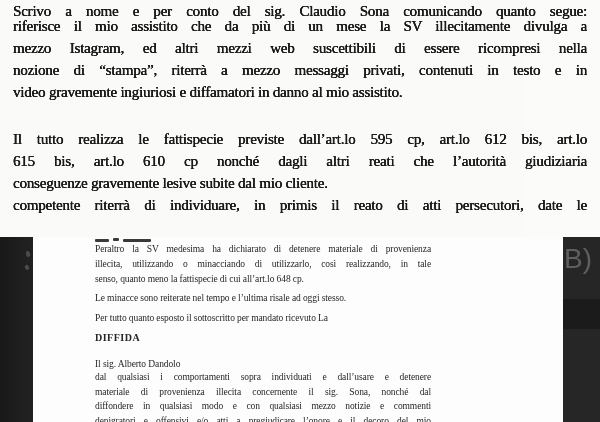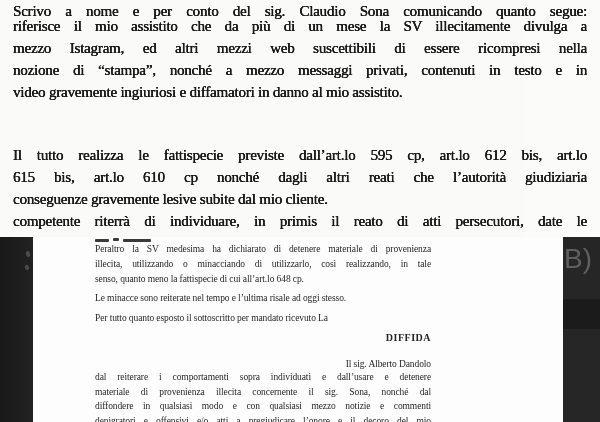--- a/index.html
+++ b/index.html
@@ -16,21 +16,21 @@
   .t-col { position:absolute; left:13px; width:574px; }
   .t-line {
     font-size:15px; line-height:22px; height:22px; overflow:hidden;
     letter-spacing:-0.2px; color:#1b1b1b;
     text-shadow:0 0 0.6px #1b1b1b, 0.2px 0 0 #1b1b1b;
     text-align:justify; text-align-last:justify;
   }
   .t-line.last { text-align-last:left; }
   .col-intro   { top:0; }
   .col-para1   { top:15px; }
-  .col-para2   { top:144px; }
+  .col-para2   { top:128px; }
 
   
   .photo {
     position:absolute; left:0; top:237px; width:600px; height:185px;
     background:#fcfcfc; overflow:hidden;padding-left:16px;
   }
   .dark-left {
     position:absolute; left:0; top:0; width:33px; height:185px;
     background:linear-gradient(90deg,#191919,#222222);
   }
@@ -53,21 +53,21 @@
     position:absolute; left:33px; top:0; width:530px; height:185px;
     background:#fdfdfd; border-right:2px solid #e3e3e1;
   }
   .p-col { position:absolute; left:62px; width:336px; }
   .p-line, .p-center {
     font-size:9.5px; line-height:15px; color:#262626;
     letter-spacing:-0.1px;
   }
   .p-line { text-align:justify; text-align-last:justify; height:15px; overflow:hidden; }
   .p-line.last, .p-line.single { text-align-last:left; }
-  .p-center { text-align:right; }
+  .p-center { text-align:left; }
   .col-material  { top:5px; }
   .col-threats   { top:54px; }
   .col-mandate   { top:74px; }
   .col-heading   { top:93px; font-weight:bold; letter-spacing:0.5px; font-size:10px; }
   .col-addressee { top:120px; }
   .col-injunction{ top:133px; }
   .col-injunction .p-line { line-height:14.5px; height:14.5px; }
 
   .smudge { position:absolute; left:62px; top:1px; width:70px; height:5px; }
   .smudge i {
@@ -84,21 +84,21 @@
 <div class="screen">
 
   <div class="top-doc">
     <div class="t-col col-intro">
       <div class="t-line">Scrivo a nome e per conto del sig. Claudio Sona comunicando quanto segue:</div>
     </div>
 
     <div class="t-col col-para1">
       <div class="t-line">riferisce il mio assistito che da più di un mese la SV illecitamente divulga a</div>
       <div class="t-line">mezzo Istagram, ed altri mezzi web suscettibili di essere ricompresi nella</div>
-      <div class="t-line">nozione di “stampa”, nonché a mezzo messaggi privati, contenuti in testo e in</div>
+      <div class="t-line">nozione di “stampa”, riterrà a mezzo messaggi privati, contenuti in testo e in</div>
       <div class="t-line last">video gravemente ingiuriosi e diffamatori in danno al mio assistito.</div>
     </div>
 
     <div class="t-col col-para2">
       <div class="t-line">Il tutto realizza le fattispecie previste dall’art.lo 595 cp, art.lo 612 bis, art.lo</div>
       <div class="t-line">615 bis, art.lo 610 cp nonché dagli altri reati che l’autorità giudiziaria</div>
       <div class="t-line last">conseguenze gravemente lesive subite dal mio cliente.</div>
       <div class="t-line">competente riterrà di individuare, in primis il reato di atti persecutori, date le</div>
     </div>
   </div>
@@ -123,21 +123,21 @@
 
       <div class="p-col col-mandate">
         <div class="p-line single">Per tutto quanto esposto il sottoscritto per mandato ricevuto La</div>
       </div>
 
       <div class="p-col p-center col-heading">DIFFIDA</div>
 
       <div class="p-col p-center col-addressee">Il sig. Alberto Dandolo</div>
 
       <div class="p-col col-injunction">
-        <div class="p-line">dal reiterare i comportamenti sopra individuati e dall’usare e detenere</div>
+        <div class="p-line">dal qualsiasi i comportamenti sopra individuati e dall’usare e detenere</div>
         <div class="p-line">materiale di provenienza illecita concernente il sig. Sona, nonché dal</div>
         <div class="p-line">diffondere in qualsiasi modo e con qualsiasi mezzo notizie e commenti</div>
         <div class="p-line">denigratori e offensivi e/o atti a pregiudicare l’onore e il decoro del mio</div>
       </div>
     </div>
 
     <div class="dark-left">
       <span class="mark mark-a"></span>
       <span class="mark mark-b"></span>
     </div>

